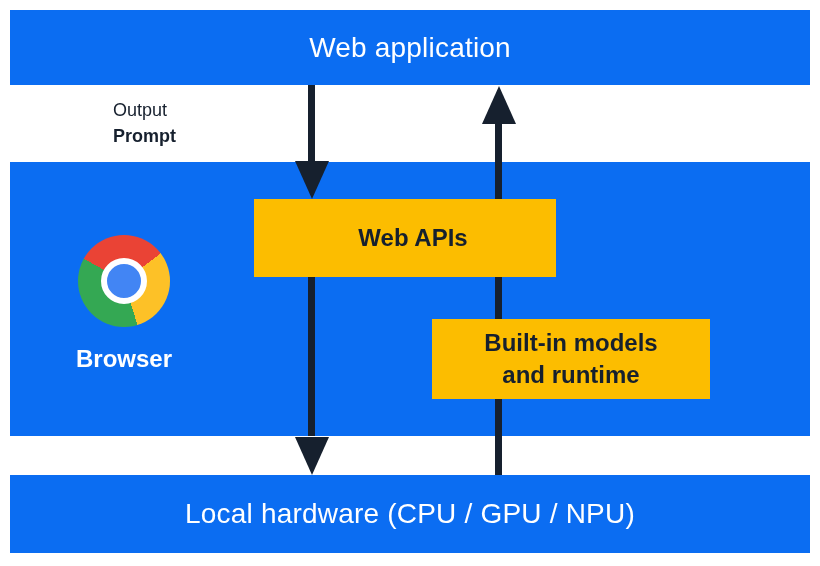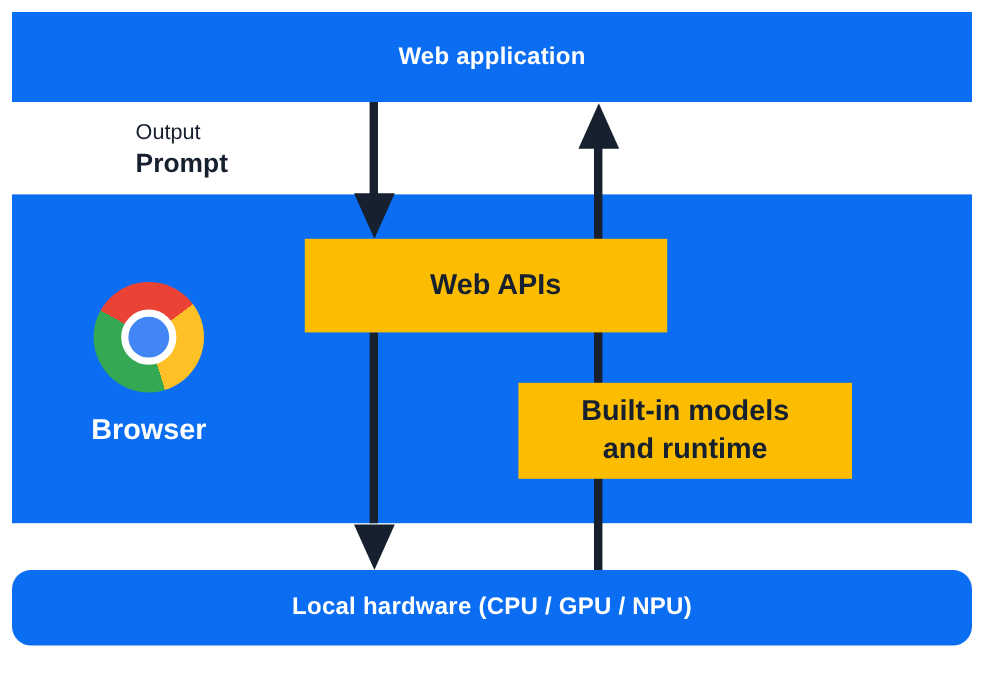--- a/index.html
+++ b/index.html
@@ -33,32 +33,32 @@
     background: var(--blue);
     z-index: 1;
   }
   .bar-label {
     display: flex;
     align-items: center;
     justify-content: center;
     width: 100%;
     height: 100%;
     color: var(--white);
-    font-weight: 700;
-    font-size: 20px;
+    font-weight: 400;
+    font-size: 28px;
     letter-spacing: 0.2px;
   }
   .top-bar    { top: 10px;  height: 75px; }
   .mid-panel  { top: 162px; height: 274px; }
-  .bottom-bar { top: 475px; height: 63px; border-radius: 16px; }
+  .bottom-bar { top: 475px; height: 78px; }
 
   
   .io-group { position: absolute; z-index: 2; }
   .io-title { font-size: 18px; font-weight: 400; line-height: 24px; color: var(--ink); }
-  .io-value { font-size: 22px; font-weight: 700; line-height: 28px; color: var(--ink); }
+  .io-value { font-size: 18px; font-weight: 700; line-height: 28px; color: var(--ink); }
   .input-group  { left: 113px; top: 98px; text-align: left; }
   .output-group { right: 40px; top: 96px; text-align: right; }
 
   
   .ybox {
     position: absolute;
     background: var(--yellow);
     z-index: 3;
     display: flex;
     align-items: center;

